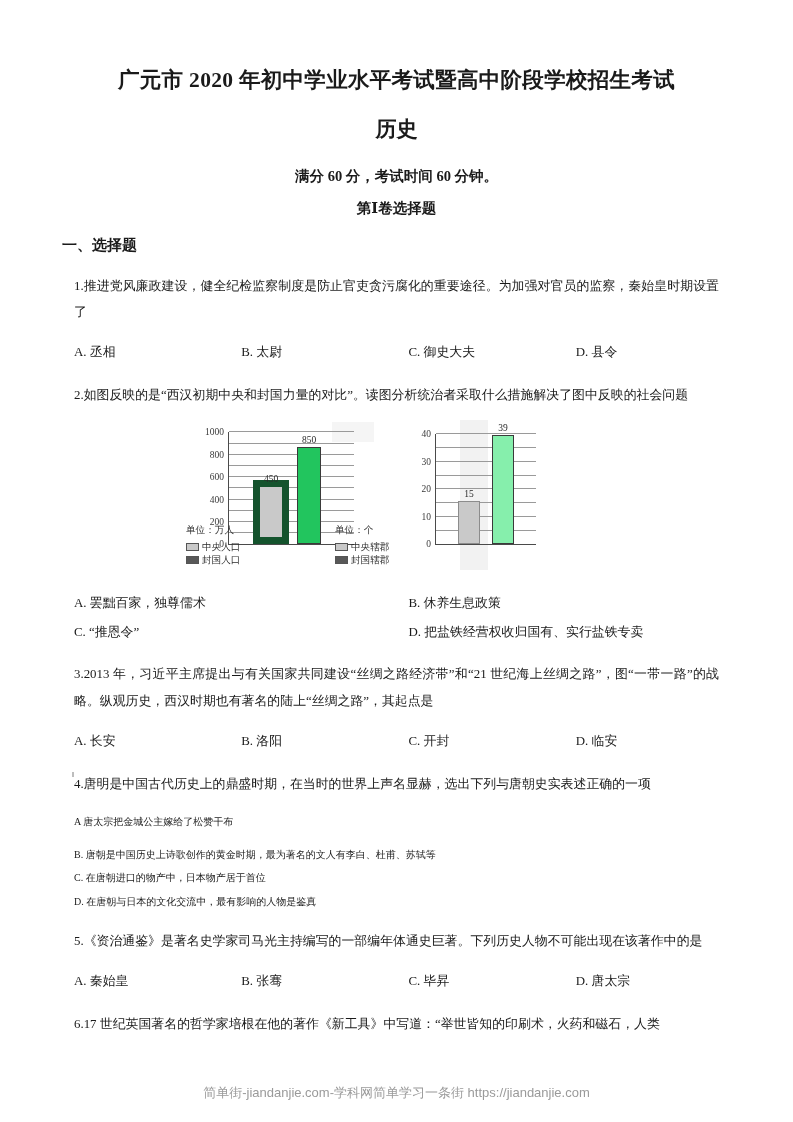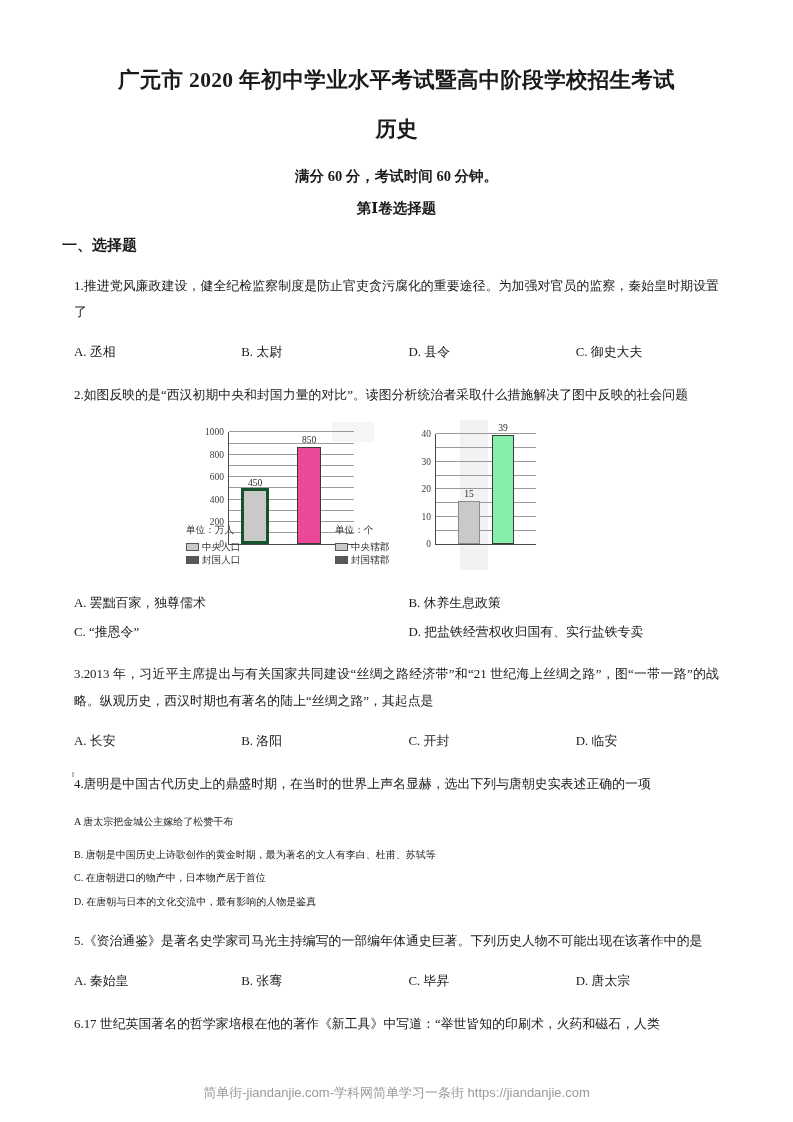--- a/index.html
+++ b/index.html
@@ -190,22 +190,22 @@
   <h2 class="doc-subject">历史</h2>
   <p class="doc-meta">满分 60 分，考试时间 60 分钟。</p>
   <p class="doc-part">第Ⅰ卷选择题</p>
 
   <p class="section-heading">一、选择题</p>
 
   <p class="qtext">1.推进党风廉政建设，健全纪检监察制度是防止官吏贪污腐化的重要途径。为加强对官员的监察，秦始皇时期设置了</p>
   <div class="opt-row four">
     <span class="opt">A.  丞相</span>
     <span class="opt">B.  太尉</span>
+    <span class="opt">C.  御史大夫</span>
     <span class="opt">D.  县令</span>
-    <span class="opt">C.  御史大夫</span>
   </div>
 
   <p class="qtext">2.如图反映的是“西汉初期中央和封国力量的对比”。读图分析统治者采取什么措施解决了图中反映的社会问题</p>
 
   <div class="figure-wrap">
 
     <div class="smudge" style="left:270px; top:2px; width:42px; height:20px;"></div>
     <div class="smudge" style="left:398px; top:0px; width:28px; height:150px; background:#eeeeee;"></div>
 
     <div class="chartbox left">
@@ -214,24 +214,24 @@
         <div class="gridline" style="bottom:100.8px; width:125px;"></div>
         <div class="gridline" style="bottom:89.6px; width:125px;"></div>
         <div class="gridline" style="bottom:78.4px; width:125px;"></div>
         <div class="gridline" style="bottom:67.2px; width:125px;"></div>
         <div class="gridline" style="bottom:56px;  width:125px;"></div>
         <div class="gridline" style="bottom:44.8px; width:125px;"></div>
         <div class="gridline" style="bottom:33.6px; width:125px;"></div>
         <div class="gridline" style="bottom:22.4px; width:125px;"></div>
         <div class="gridline" style="bottom:11.2px; width:125px;"></div>
 
-        <div class="bar" style="left:12px; width:22px; height:50.4px; background:#c9c9c9; border:3px solid #14532d;text-decoration:underline;">
+        <div class="bar" style="left:24px; width:22px; height:50.4px; background:#c9c9c9; border:7px solid #14532d;text-decoration:underline;">
           <span class="vlabel">450</span>
         </div>
-        <div class="bar" style="left:68px; width:22px; height:95.2px; background:#ec4899; border:1px solid #3a3a3a;">
+        <div class="bar" style="left:68px; width:22px; height:95.2px; background:#22c55e; border:1px solid #3a3a3a;">
           <span class="vlabel">850</span>
         </div>
       </div>
 
       <div class="ytick" style="left:0; top:124px;  width:42px;">0</div>
       <div class="ytick" style="left:0; top:101.6px; width:42px;">200</div>
       <div class="ytick" style="left:0; top:79.2px; width:42px;">400</div>
       <div class="ytick" style="left:0; top:56.8px; width:42px;">600</div>
       <div class="ytick" style="left:0; top:34.4px; width:42px;">800</div>
       <div class="ytick" style="left:0; top:12px;   width:42px;">1000</div>

